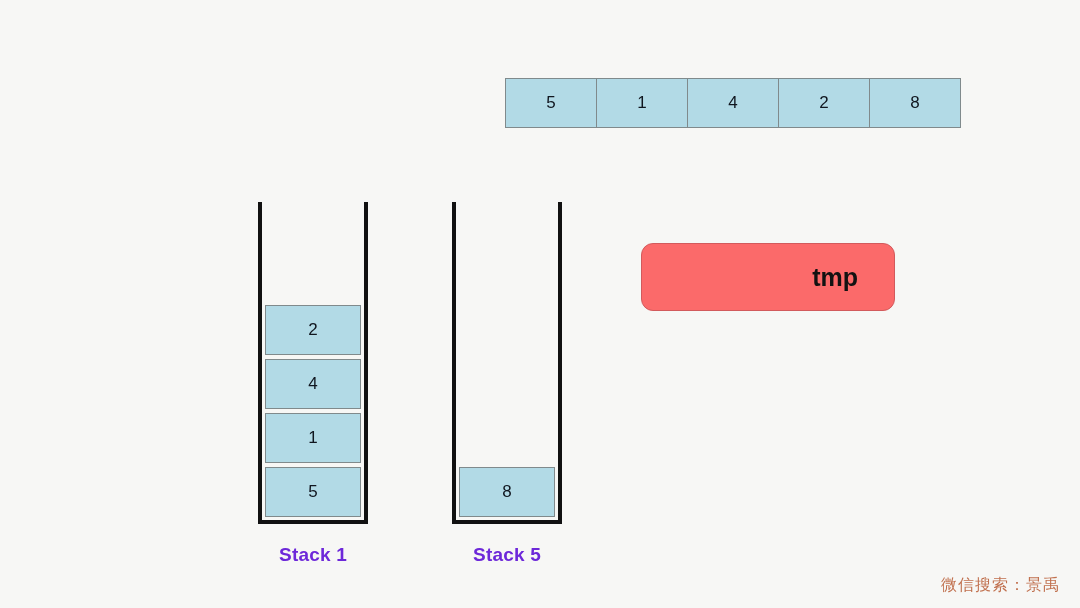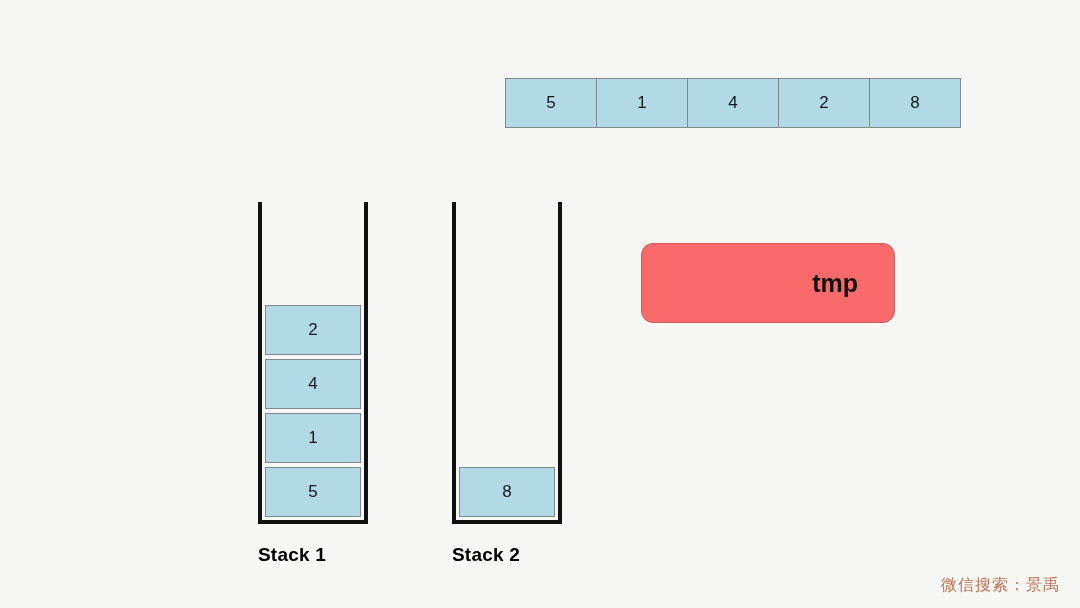--- a/index.html
+++ b/index.html
@@ -88,26 +88,26 @@
     display: flex;
     align-items: center;
     justify-content: center;
     font-size: 17px;
     color: #10161f;
   }
 
   .stack-label {
     position: absolute;
     width: 100%;
-    text-align: left;
+    text-align: center;
     top: 100%;
     margin-top: 20px;
     font-size: 19px;
     font-weight: bold;
-    color: #000000;
+    color: #6d28d9;
     letter-spacing: 0.2px;
   }
 
   #stack1 {
     left: 258px;
     top: 202px;
     width: 110px;
     height: 322px;
   }
   #stack2 {
@@ -116,21 +116,21 @@
     width: 110px;
     height: 322px;
   }
 
   
   .tmp-box {
     position: absolute;
     left: 641px;
     top: 243px;
     width: 254px;
-    height: 80px;
+    height: 68px;
     background: #fb6a6a;
     border: 1px solid #d25a5c;
     border-radius: 12px;
     box-sizing: border-box;
     display: flex;
     align-items: center;
     justify-content: flex-end;
     padding-right: 36px;
     font-size: 25px;
     font-weight: bold;
@@ -179,21 +179,21 @@
 
   <div class="stack" id="stack2">
     <div class="stack-walls">
       <div class="wall wall-left"></div>
       <div class="wall wall-right"></div>
       <div class="wall-bottom"></div>
     </div>
     <div class="stack-items">
       <div class="stack-cell">8</div>
     </div>
-    <div class="stack-label">Stack 2</div>
+    <div class="stack-label">Stack 5</div>
   </div>
 
   <div class="tmp-box">
     <span>tmp</span>
   </div>
 
   <div class="watermark">微信搜索：景禹</div>
 
 </div>
 

